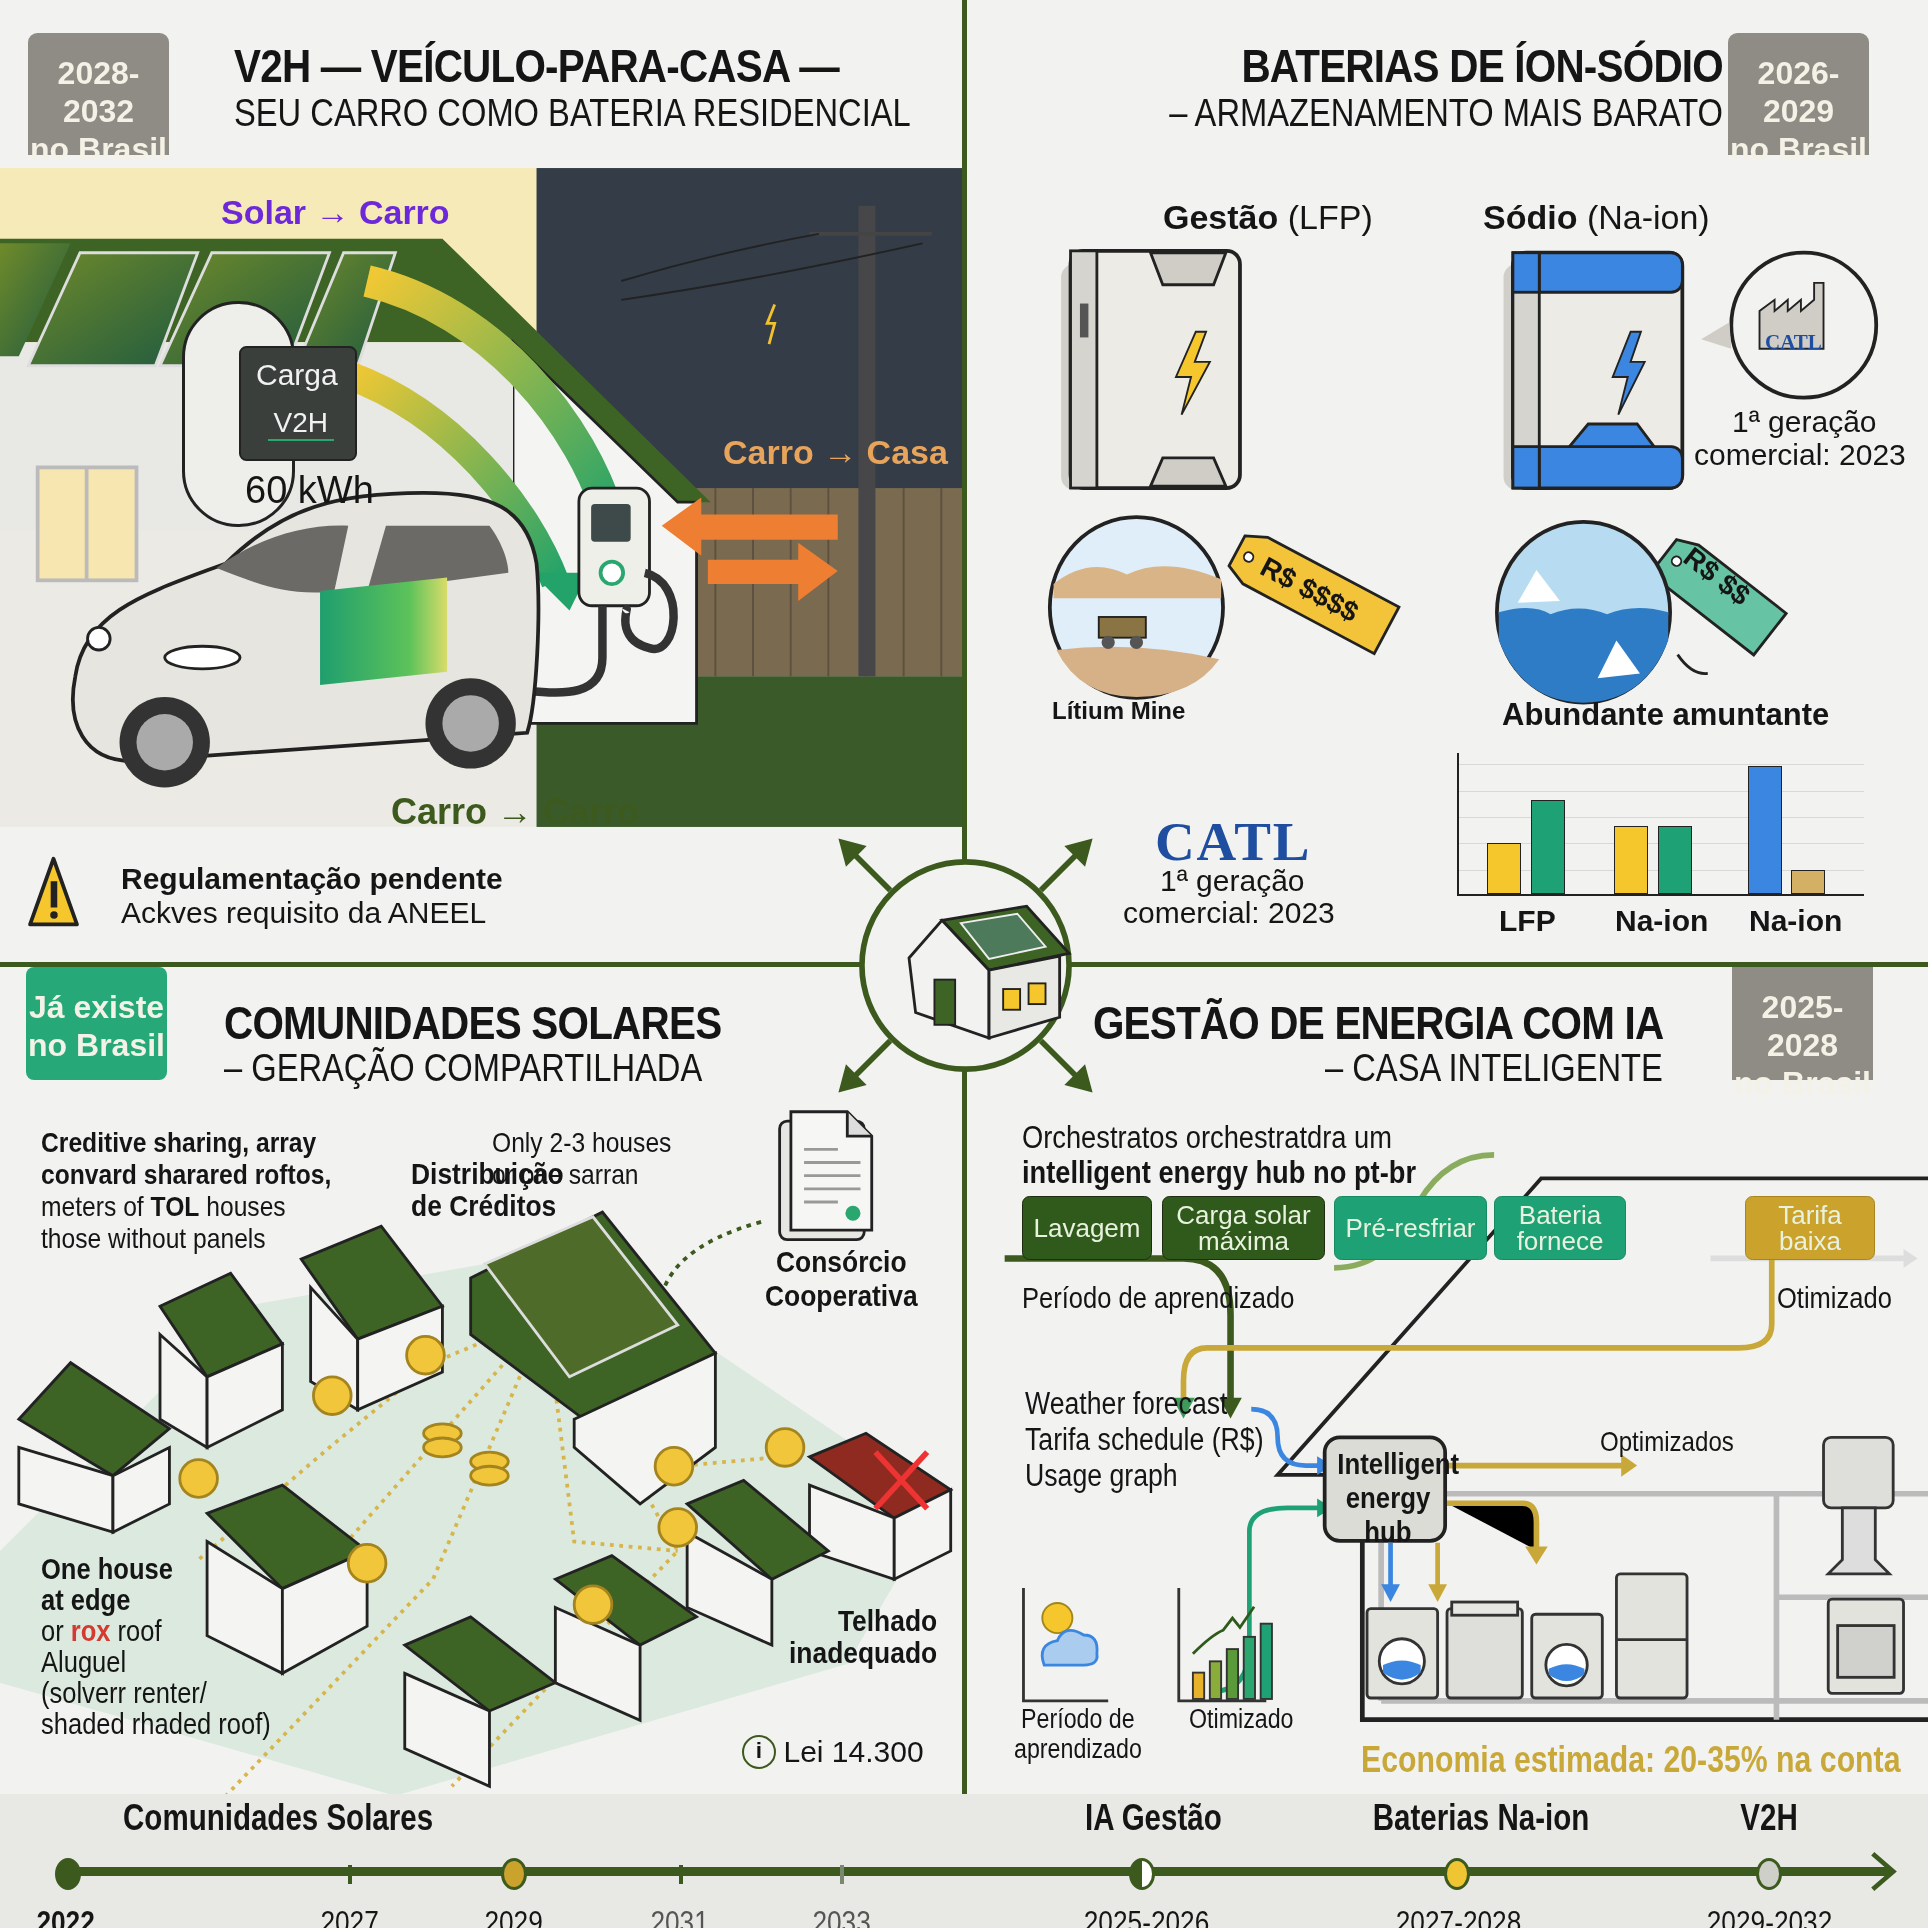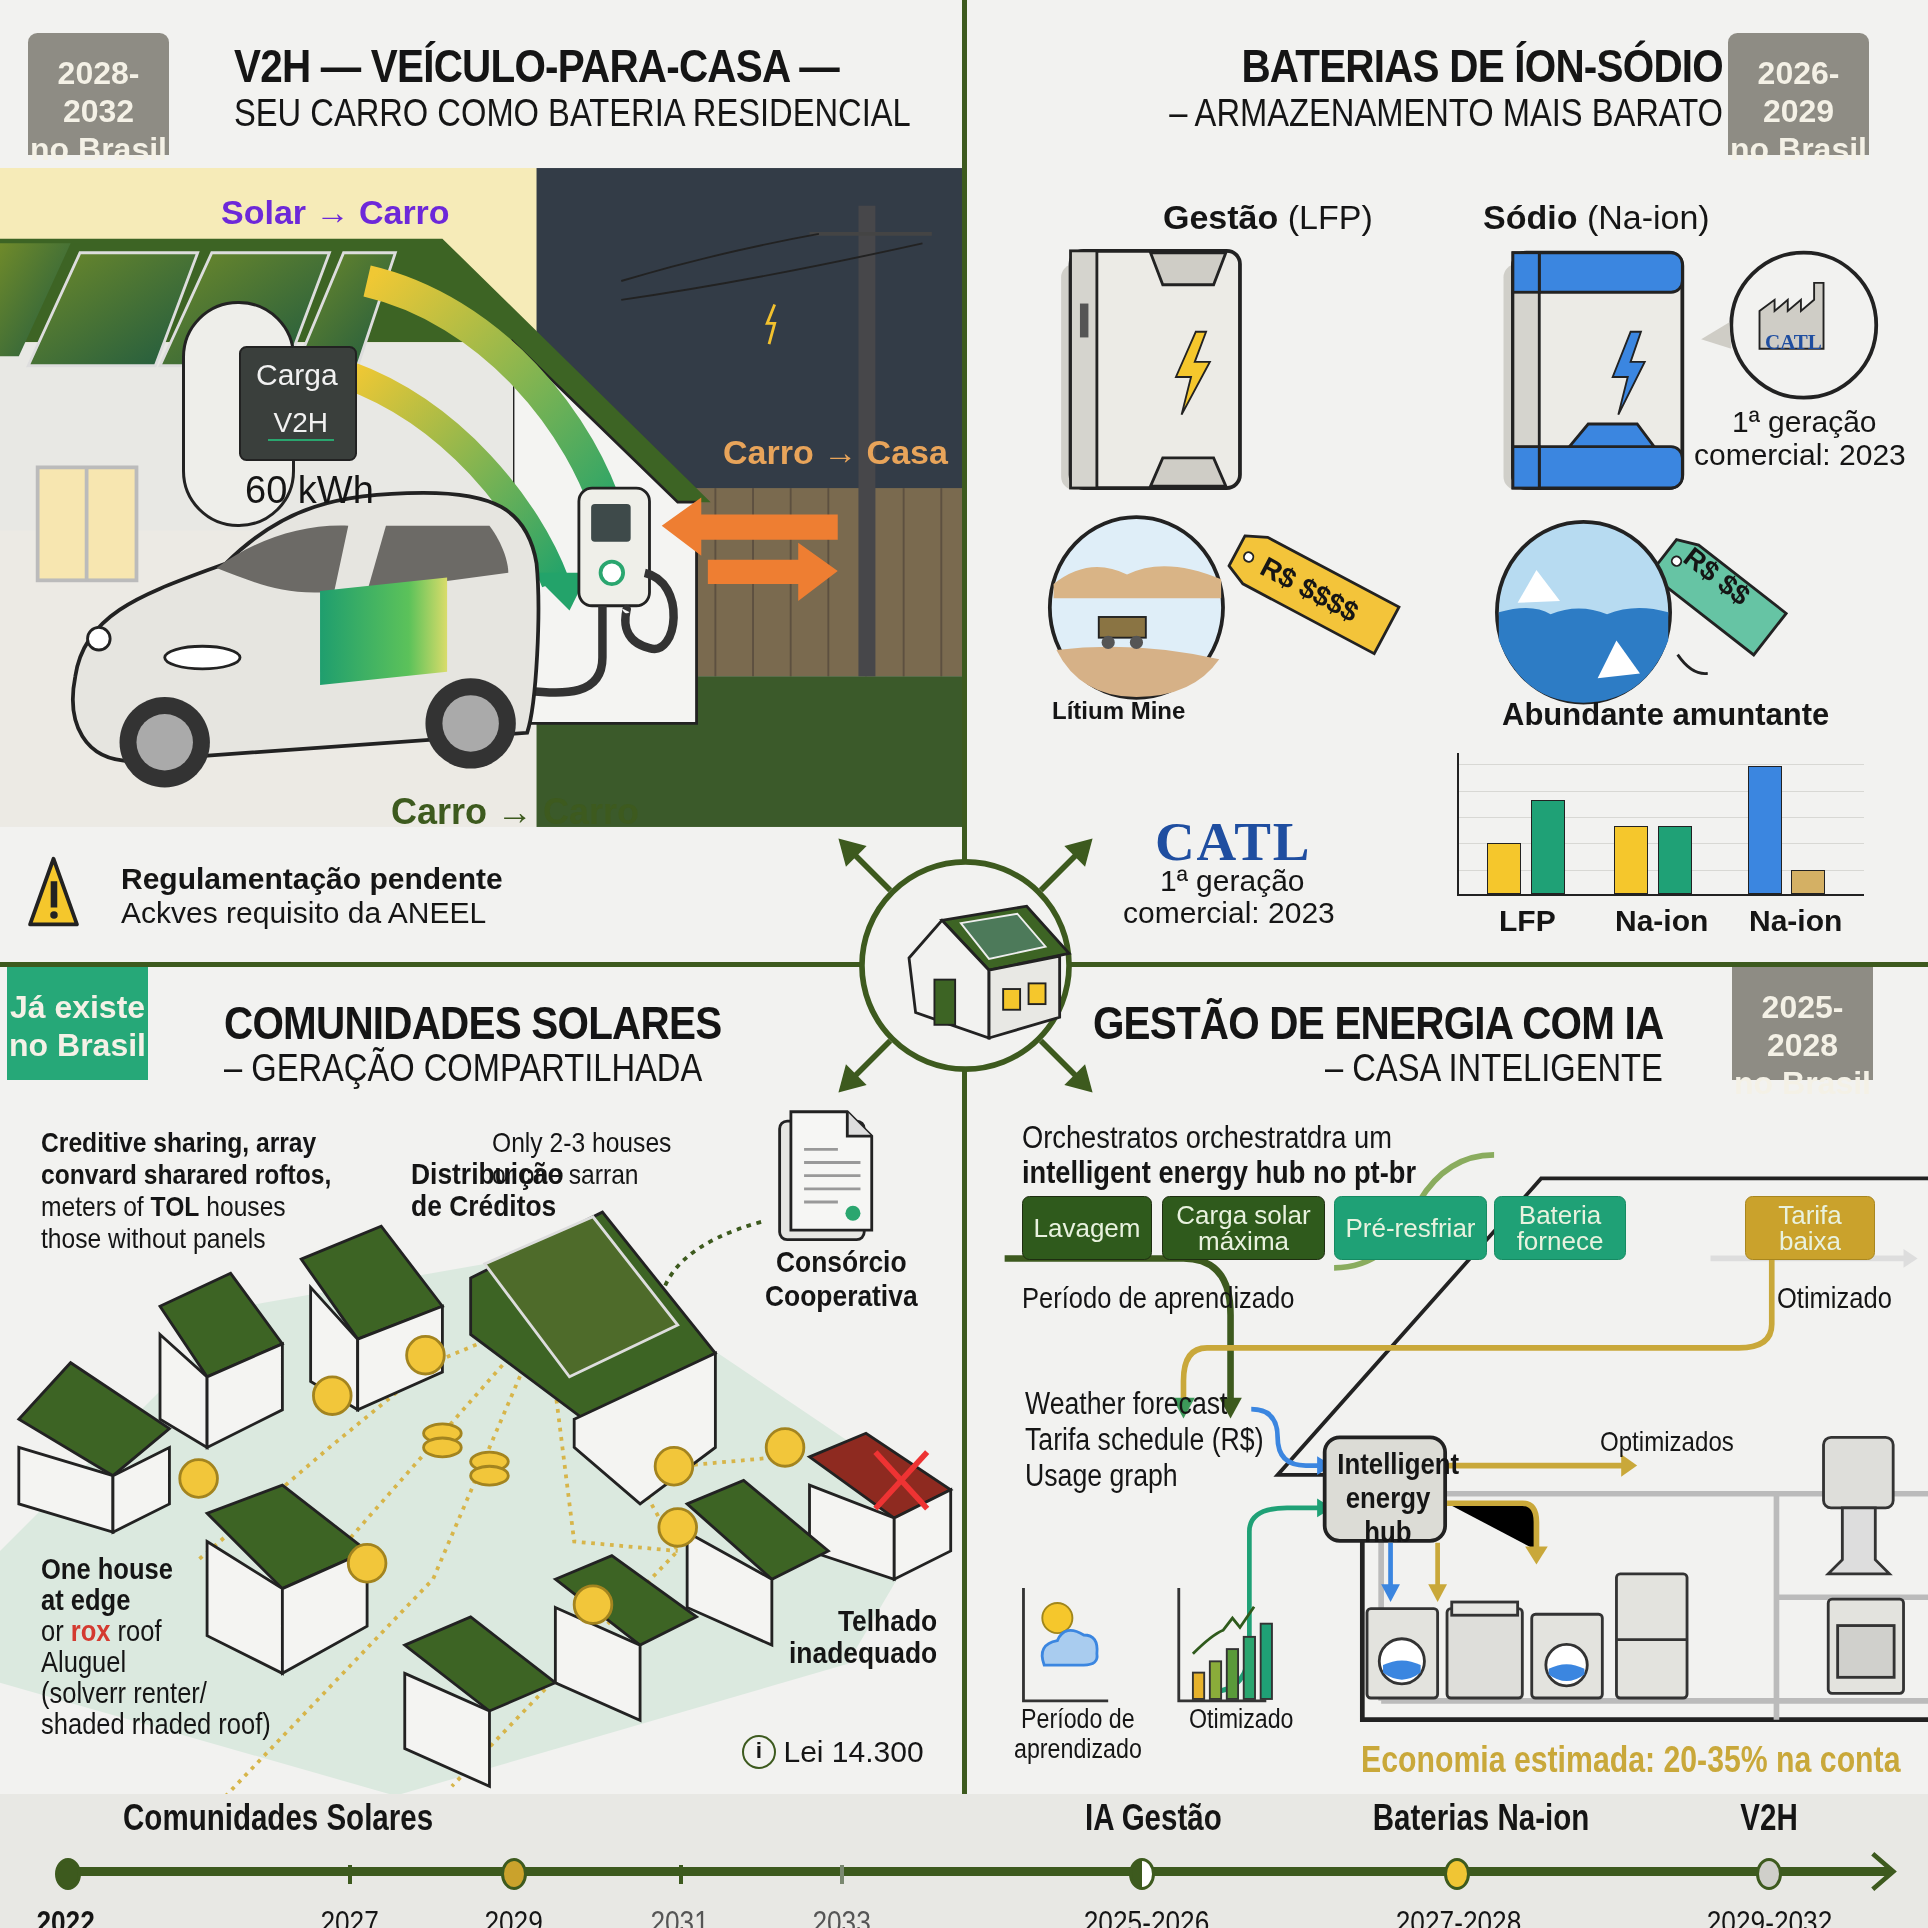--- a/index.html
+++ b/index.html
@@ -219,21 +219,21 @@
       <div class="chart-bar" style="left:199px;height:68px;background:#1fa176"></div>
       <div class="chart-bar" style="left:289px;height:128px;background:#3b86e0"></div>
       <div class="chart-bar" style="left:332px;height:24.5px;background:#d4b064"></div>
     </div>
     <div class="lbl b" style="left:532px;top:904px;font-size:30px">LFP</div>
     <div class="lbl b" style="left:648px;top:904px;font-size:30px">Na-ion</div>
     <div class="lbl b" style="left:782px;top:904px;font-size:30px">Na-ion</div>
   </div>
 
   <div class="abs" style="left:0;top:967px;width:962px;height:827px">
-    <div class="badge green" style="left:7px;top:0;height:113px;border-radius:0">
+    <div class="badge green" style="left:26px;top:0;height:113px;border-radius:8px">
       <div>Já existe</div>
       <div>no Brasil</div>
     </div>
     <div class="title" style="left:224px;top:28px">COMUNIDADES SOLARES</div>
     <div class="subtitle" style="left:224px;top:80px">– GERAÇÃO COMPARTILHADA</div>
 
     <div class="abs" style="left:41px;top:160px;font-size:28px;line-height:32px;transform:scaleX(.88);transform-origin:left top;white-space:nowrap">
       <div class="b">Creditive sharing, array</div>
       <div class="b">convard sharared roftos,</div>
       <div><span>meters of </span><span class="b">TOL</span><span> houses</span></div>

